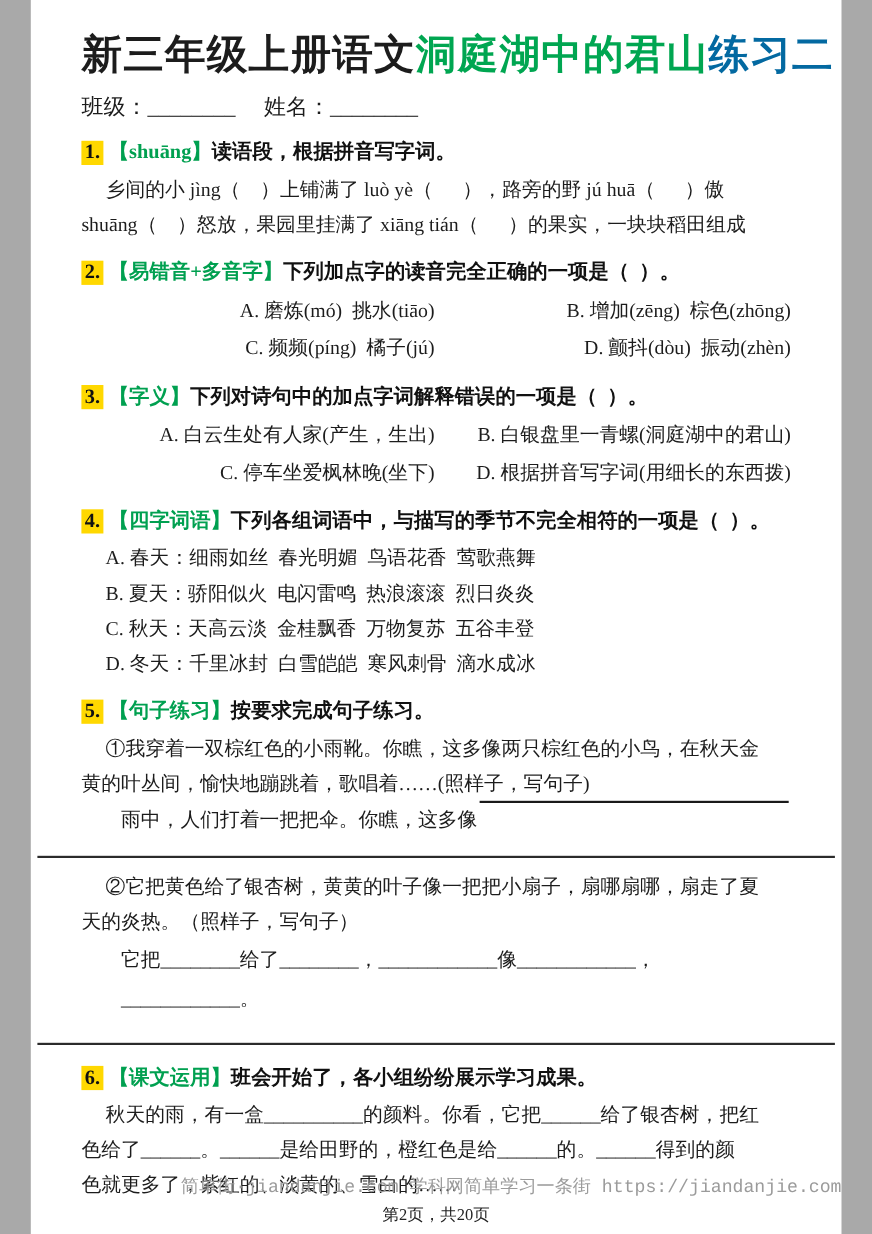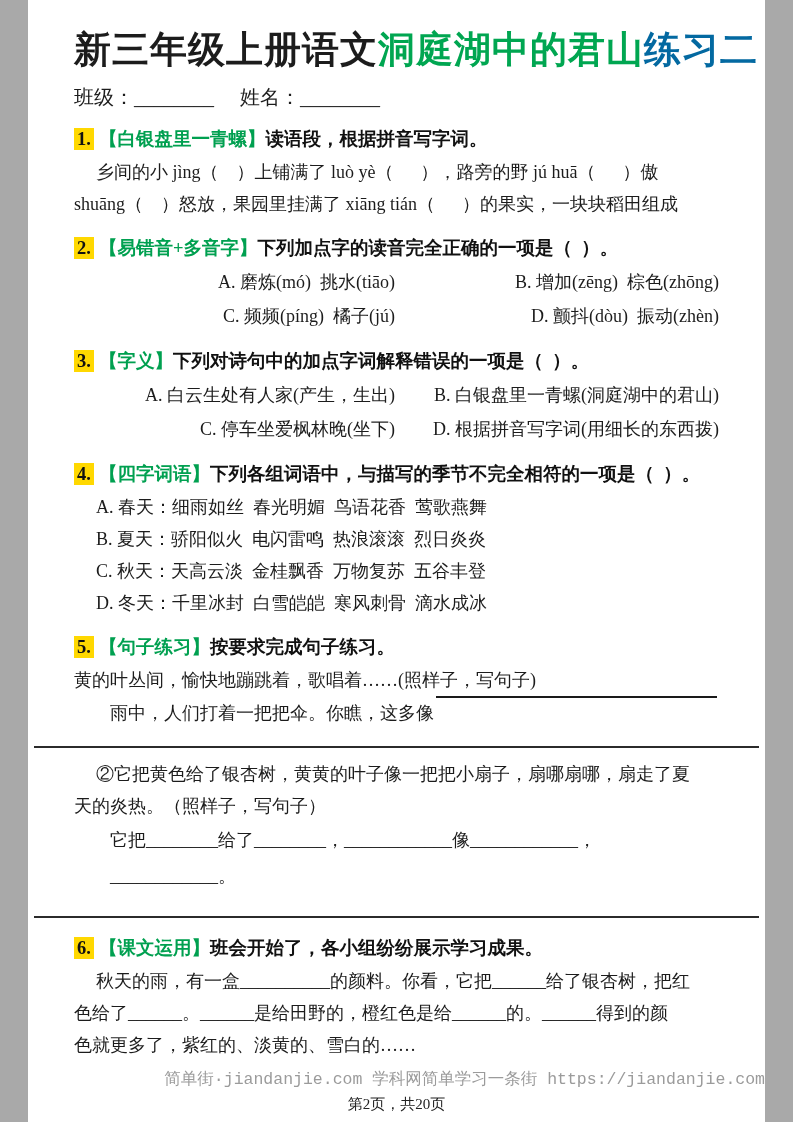--- a/index.html
+++ b/index.html
@@ -106,21 +106,21 @@
 </head>
 <body>
 
 <div class="page">
 
   <h1 class="title"><span>新三年级上册语文</span><span class="t-green">洞庭湖中的君山</span><span class="t-red">练习二</span></h1>
 
   <div class="idline"><span>班级：</span><span class="blank">________</span><span class="gap"></span><span>姓名：</span><span class="blank">________</span></div>
 
   <section>
-    <div class="sec-head"><span class="badge">1.</span><span class="tag">【白银盘里一青螺】</span><span class="intro">读语段，根据拼音写字词。</span></div>
+    <div class="sec-head"><span class="badge">1.</span><span class="tag">【shuāng】</span><span class="intro">读语段，根据拼音写字词。</span></div>
     <div class="line indent">乡间的小 jìng（    ）上铺满了 luò yè（      ），路旁的野 jú huā（      ）傲</div>
     <div class="line">shuāng（    ）怒放，果园里挂满了 xiāng tián（      ）的果实，一块块稻田组成</div>
   </section>
 
   <section>
     <div class="sec-head"><span class="badge">2.</span><span class="tag">【易错音+多音字】</span><span class="intro">下列加点字的读音完全正确的一项是（  ）。</span></div>
     <div class="opt-grid">
       <div class="opt">A. 磨炼(mó)  挑水(tiāo)</div>
       <div class="opt">B. 增加(zēng)  棕色(zhōng)</div>
       <div class="opt">C. 频频(píng)  橘子(jú)</div>
@@ -141,20 +141,21 @@
   <section class="word-list">
     <div class="sec-head"><span class="badge">4.</span><span class="tag">【四字词语】</span><span class="intro">下列各组词语中，与描写的季节不完全相符的一项是（  ）。</span></div>
     <div class="line">A. 春天：细雨如丝  春光明媚  鸟语花香  莺歌燕舞</div>
     <div class="line">B. 夏天：骄阳似火  电闪雷鸣  热浪滚滚  烈日炎炎</div>
     <div class="line">C. 秋天：天高云淡  金桂飘香  万物复苏  五谷丰登</div>
     <div class="line">D. 冬天：千里冰封  白雪皑皑  寒风刺骨  滴水成冰</div>
   </section>
 
   <section>
     <div class="sec-head"><span class="badge">5.</span><span class="tag">【句子练习】</span><span class="intro">按要求完成句子练习。</span></div>
+    <div class="line indent">①我穿着一双棕红色的小雨靴。你瞧，这多像两只棕红色的小鸟，在秋天金</div>
     <div class="line">黄的叶丛间，愉快地蹦跳着，歌唱着……(照样子，写句子)</div>
     <div class="ans-row">
       <span>雨中，人们打着一把把伞。你瞧，这多像</span>
       <span class="fill"></span>
     </div>
     <div class="divider"></div>
     <div class="line indent">②它把黄色给了银杏树，黄黄的叶子像一把把小扇子，扇哪扇哪，扇走了夏</div>
     <div class="line">天的炎热。（照样子，写句子）</div>
     <div class="line ans-indent">它把________给了________，____________像____________，____________。</div>
     <div class="divider second"></div>

